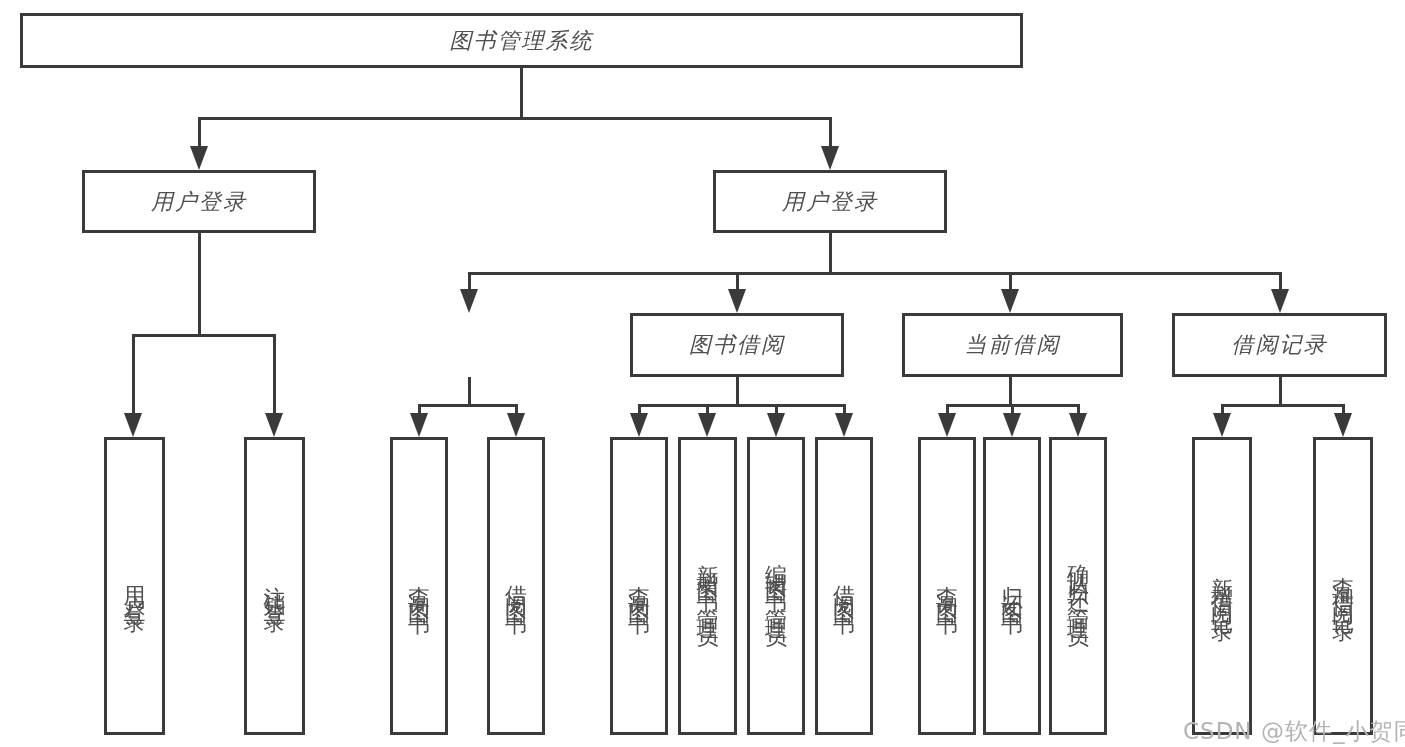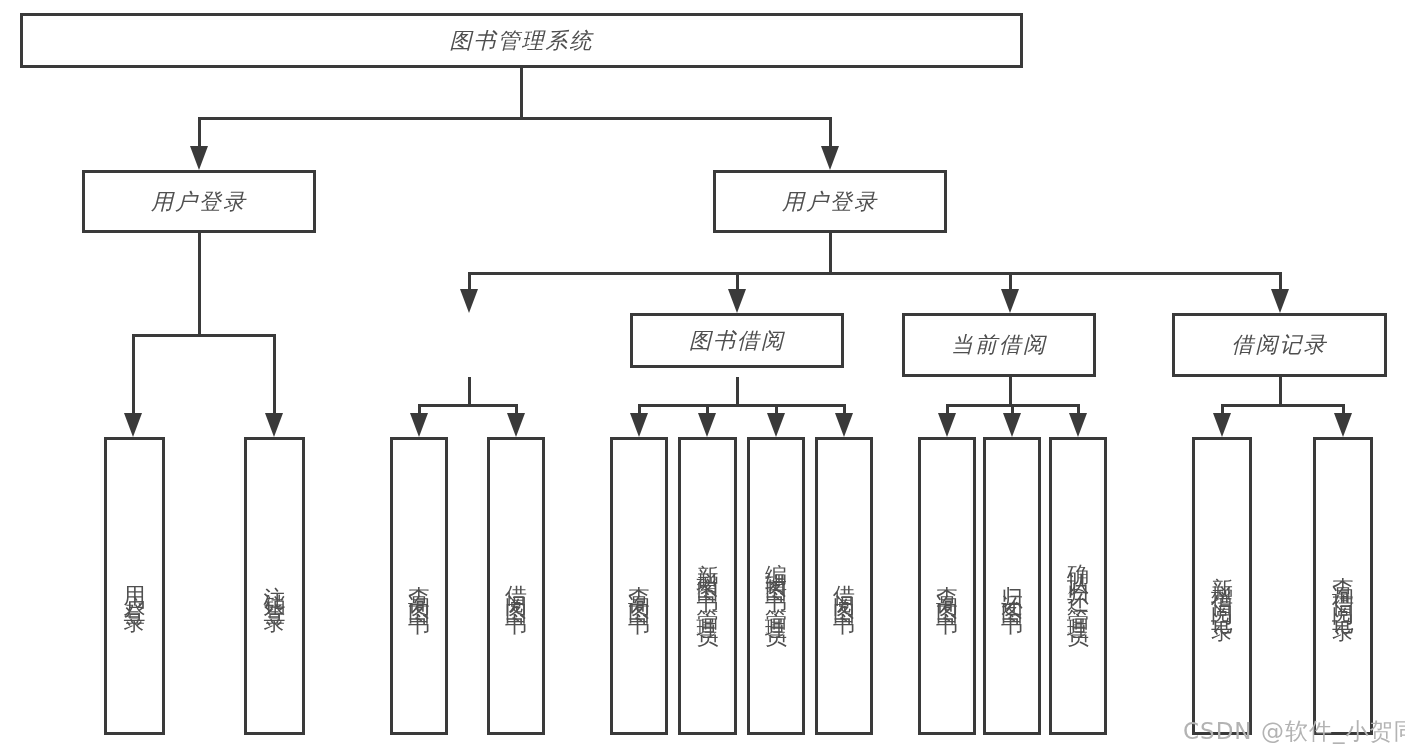--- a/index.html
+++ b/index.html
@@ -117,22 +117,22 @@
   <div class="vline" style="left:1221px;top:404px;height:14px"></div>
   <div class="arrowhead" style="left:1213px;top:413px"></div>
   <div class="vline" style="left:1342px;top:404px;height:14px"></div>
   <div class="arrowhead" style="left:1334px;top:413px"></div>
 
   <div class="box" style="left:20px;top:13px;width:1003px;height:55px">图书管理系统</div>
 
   <div class="box" style="left:82px;top:170px;width:234px;height:63px">用户登录</div>
   <div class="box" style="left:713px;top:170px;width:234px;height:63px">用户登录</div>
 
-  <div class="box" style="left:630px;top:313px;width:214px;height:55px">图书借阅</div>
-  <div class="box" style="left:902px;top:313px;width:194px;height:64px">当前借阅</div>
+  <div class="box" style="left:630px;top:313px;width:214px;height:64px">图书借阅</div>
+  <div class="box" style="left:902px;top:313px;width:221px;height:64px">当前借阅</div>
   <div class="box" style="left:1172px;top:313px;width:215px;height:64px">借阅记录</div>
 
   <div class="vbox" style="left:104px;width:61px">
     <span class="vtext">用户登录</span>
   </div>
   <div class="vbox" style="left:244px;width:61px">
     <span class="vtext">注销登录</span>
   </div>
 
   <div class="vbox" style="left:390px;width:58px">

